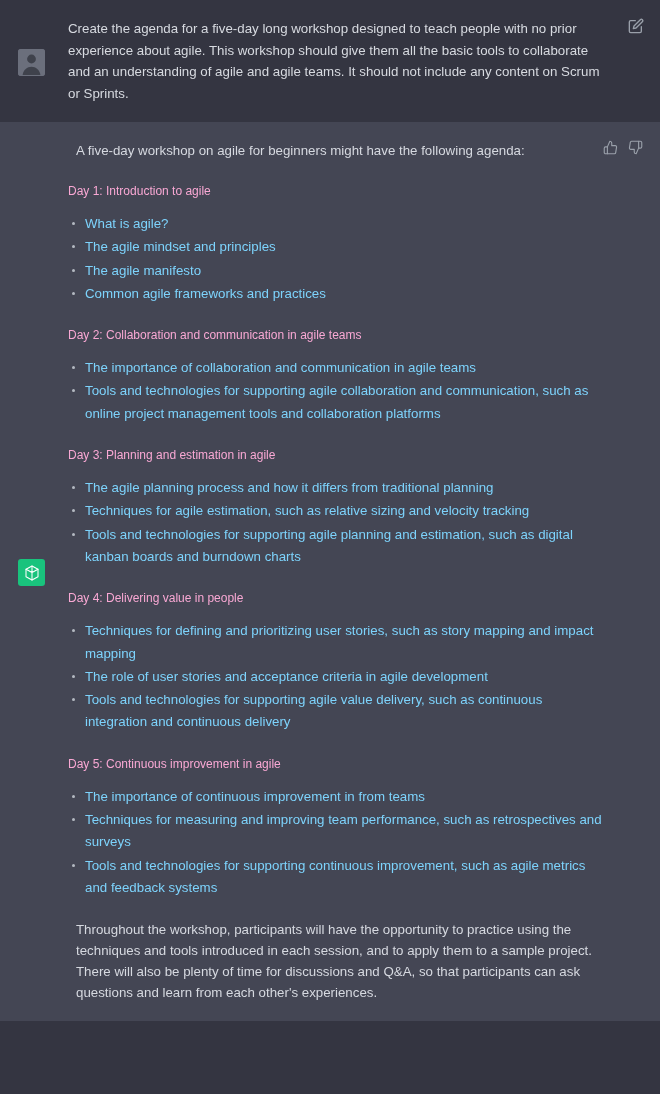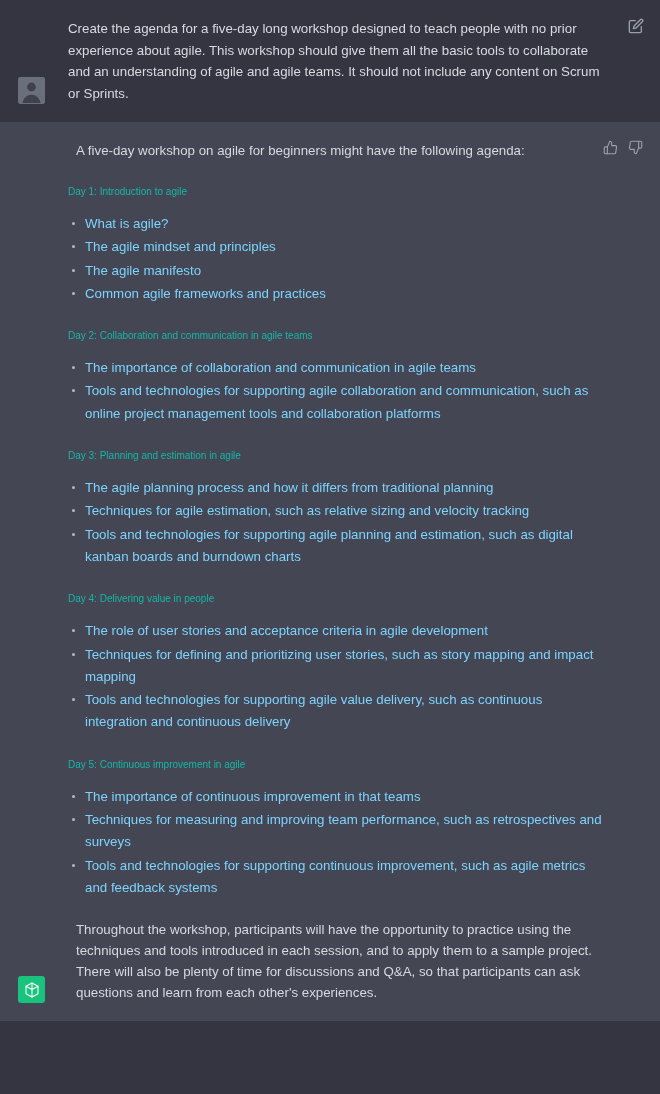--- a/index.html
+++ b/index.html
@@ -12,21 +12,21 @@
     min-height: 1094px;
     font-family: "Liberation Sans", sans-serif;
     color: #d1d5db;
     -webkit-font-smoothing: antialiased;
   }
   .chat {
     width: 660px;
   }
   .turn {
     display: flex;
-    align-items: flex-end;
+    align-items: center;
     padding: 18px 22px 18px 18px;
     box-sizing: border-box;
     position: relative;
   }
   .turn.user {
     background: #343541;
   }
   .turn.assistant {
     background: #444654;
   }
@@ -81,23 +81,23 @@
   .icon-btn svg { display: block; }
 
   .para {
     font-size: 13.3px;
     line-height: 21px;
     color: #d6d9e0;
     margin: 0 0 20px 8px;
   }
   .para:last-child { margin-bottom: 0; }
   .day-head {
-    font-size: 10px;
+    font-size: 12px;
     line-height: 21px;
-    color: #14b8a6;
+    color: #f9a8d4;
     margin: 0 0 11px 0;
   }
   ul.bullets {
     list-style: none;
     margin: 0 0 20px 0;
     padding: 0;
   }
   ul.bullets li {
     position: relative;
     font-size: 13.3px;
@@ -174,28 +174,28 @@
 
       <p class="day-head">Day 3: Planning and estimation in agile</p>
       <ul class="bullets">
         <li>The agile planning process and how it differs from traditional planning</li>
         <li>Techniques for agile estimation, such as relative sizing and velocity tracking</li>
         <li>Tools and technologies for supporting agile planning and estimation, such as digital kanban boards and burndown charts</li>
       </ul>
 
       <p class="day-head">Day 4: Delivering value in people</p>
       <ul class="bullets">
+        <li>Techniques for defining and prioritizing user stories, such as story mapping and impact mapping</li>
         <li>The role of user stories and acceptance criteria in agile development</li>
-        <li>Techniques for defining and prioritizing user stories, such as story mapping and impact mapping</li>
         <li>Tools and technologies for supporting agile value delivery, such as continuous integration and continuous delivery</li>
       </ul>
 
       <p class="day-head">Day 5: Continuous improvement in agile</p>
       <ul class="bullets">
-        <li>The importance of continuous improvement in that teams</li>
+        <li>The importance of continuous improvement in from teams</li>
         <li>Techniques for measuring and improving team performance, such as retrospectives and surveys</li>
         <li>Tools and technologies for supporting continuous improvement, such as agile metrics and feedback systems</li>
       </ul>
 
       <p class="para">Throughout the workshop, participants will have the opportunity to practice using the techniques and tools introduced in each session, and to apply them to a sample project. There will also be plenty of time for discussions and Q&amp;A, so that participants can ask questions and learn from each other's experiences.</p>
     </div>
     <div class="actions">
       <span class="icon-btn">
         <svg width="15" height="15" viewBox="0 0 24 24" fill="none" stroke="currentColor" stroke-width="1.8" stroke-linecap="round" stroke-linejoin="round">
           <path d="M14 9V5a3 3 0 0 0-3-3l-4 9v11h11.3a2 2 0 0 0 2-1.7l1.4-9a2 2 0 0 0-2-2.3z"></path>

